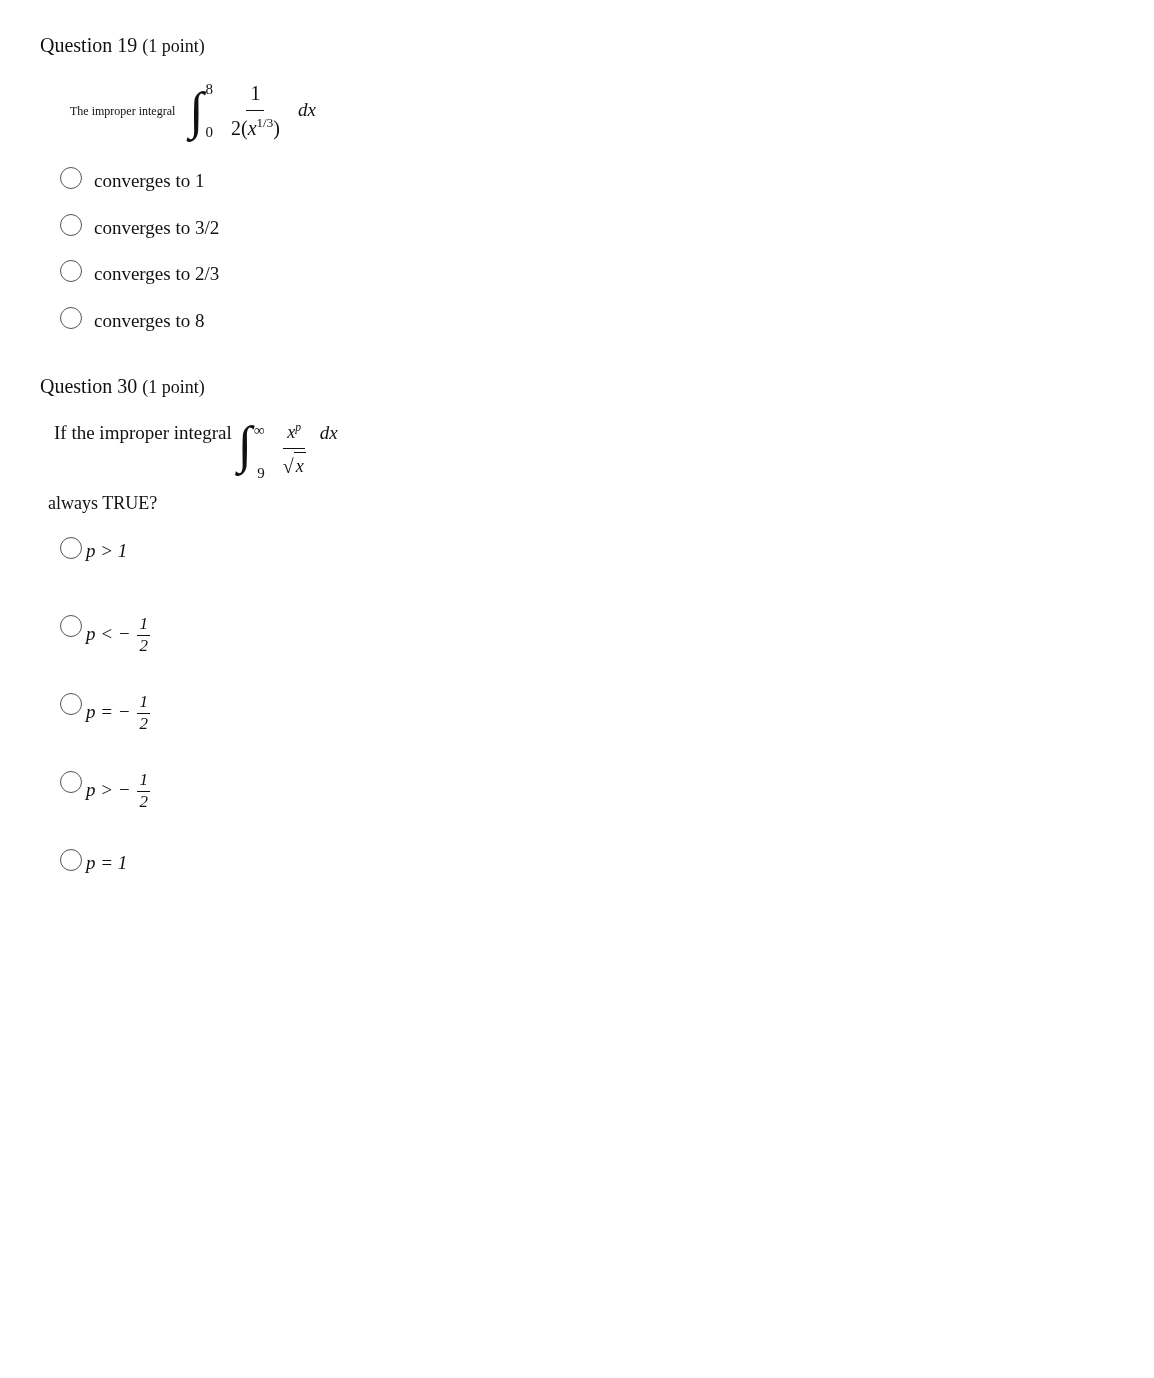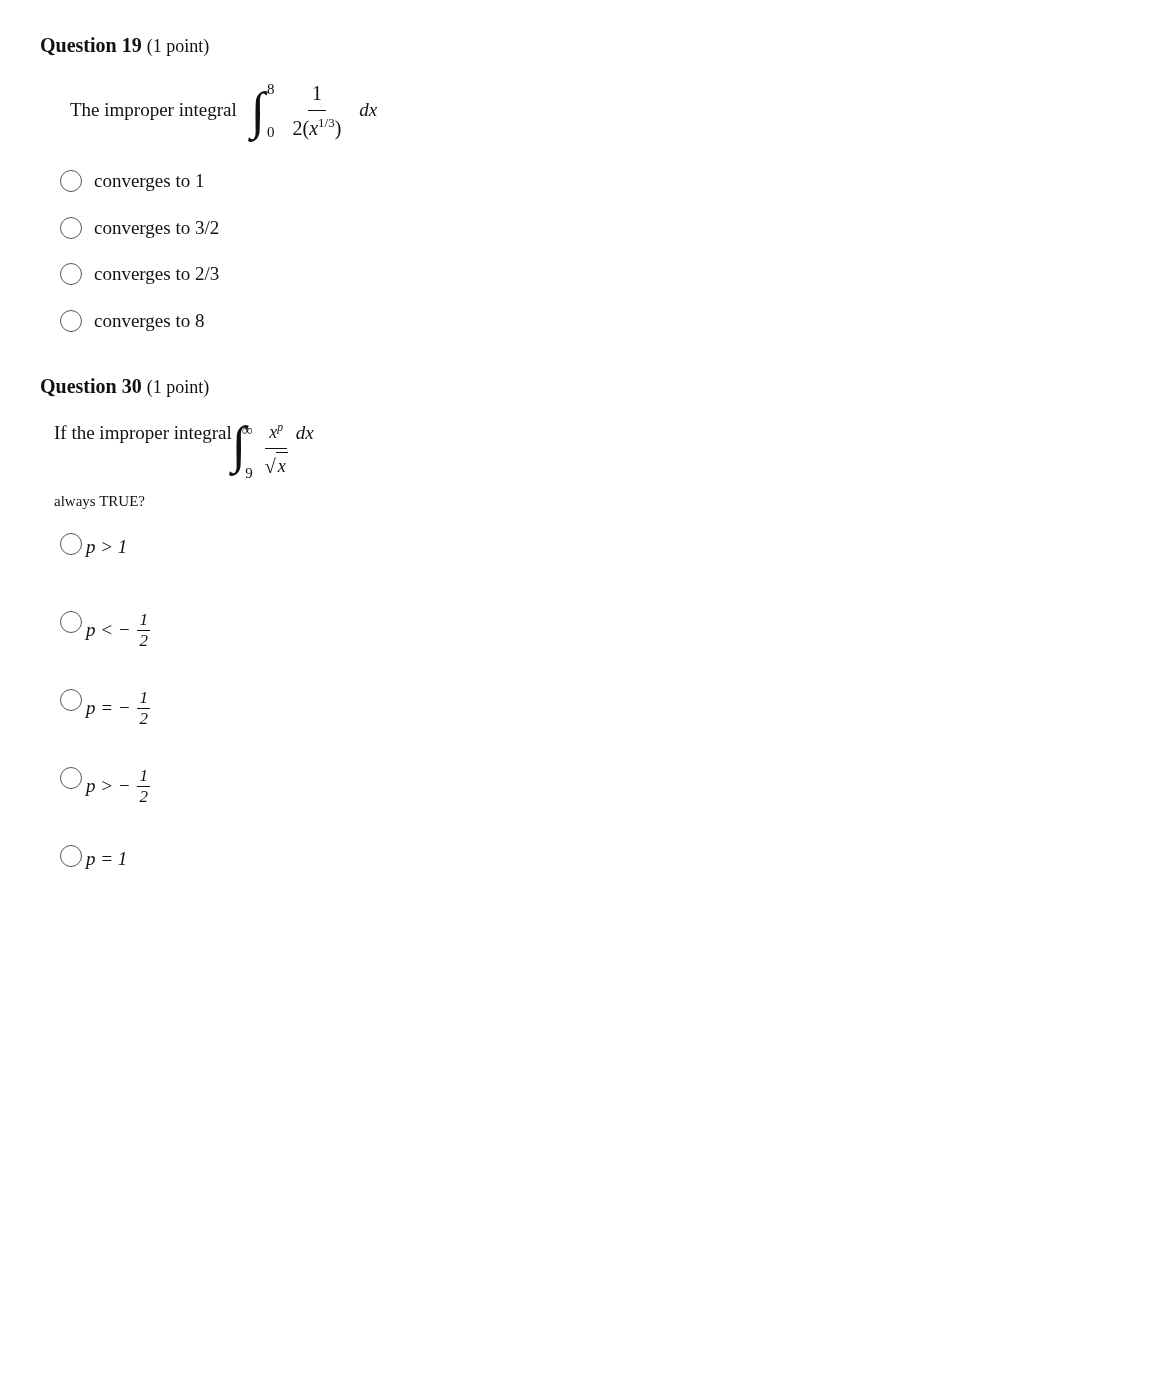--- a/index.html
+++ b/index.html
@@ -19,34 +19,34 @@
       line-height: 1.5;
     }
 
     .question-header {
       font-weight: bold;
       font-size: 20px;
       margin-bottom: 18px;
     }
 
     .question-header span {
-      font-weight: bold;
+      font-weight: normal;
     }
 
     .integral-display {
       display: flex;
       align-items: center;
       margin: 10px 0 24px 30px;
       font-size: 20px;
       gap: 6px;
     }
 
     .integral-label {
       margin-right: 8px;
-      font-size: 19px;
+      font-size: 12px;
     }
 
     .integral-symbol {
       font-size: 52px;
       line-height: 1;
       font-family: 'Times New Roman', serif;
       position: relative;
       display: inline-block;
     }
 
@@ -97,21 +97,21 @@
     }
 
     .options-list {
       list-style: none;
       margin-left: 20px;
       margin-bottom: 30px;
     }
 
     .option-item {
       display: flex;
-      align-items: center;
+      align-items: flex-start;
       margin-bottom: 18px;
       font-size: 19px;
       cursor: pointer;
       gap: 12px;
     }
 
     .radio-circle {
       width: 22px;
       height: 22px;
       border-radius: 50%;
@@ -132,22 +132,22 @@
     sup {
       font-size: 0.65em;
       vertical-align: super;
     }
 
     .math-italic {
       font-style: italic;
     }
 
     .always-true {
-      font-size: 15px;
-      margin: 0 0 20px 14px;
+      font-size: 18px;
+      margin: 0 0 20px 8px;
     }
 
     .sqrt-symbol {
       display: inline-flex;
       align-items: center;
       position: relative;
     }
 
     .option-math {
       font-style: italic;
@@ -231,21 +231,21 @@
     </li>
   </ul>
 </div>
 
 <div class="question-section">
   <div class="question-header">
     <span>Question 30</span>
     <span style="font-weight:normal; font-size:18px;">(1 point)</span>
   </div>
 
-  <div style="display:flex; align-items:flex-start; flex-wrap:wrap; margin: 10px 0 6px 14px; ">
+  <div style="display:flex; align-items:flex-start; flex-wrap:wrap; margin: 10px 0 6px 14px; gap:6px;">
     <span style="font-size:19px;">If the improper integral</span>
 
     <span class="integral-symbol" style="font-size:52px; font-family:'Times New Roman',serif;">∫</span>
     <div class="integral-bounds">
       <span class="integral-bound-upper">∞</span>
       <span class="integral-bound-lower">9</span>
     </div>
 
     <div class="fraction" style="margin: 0 4px;">
       <div class="fraction-num">

